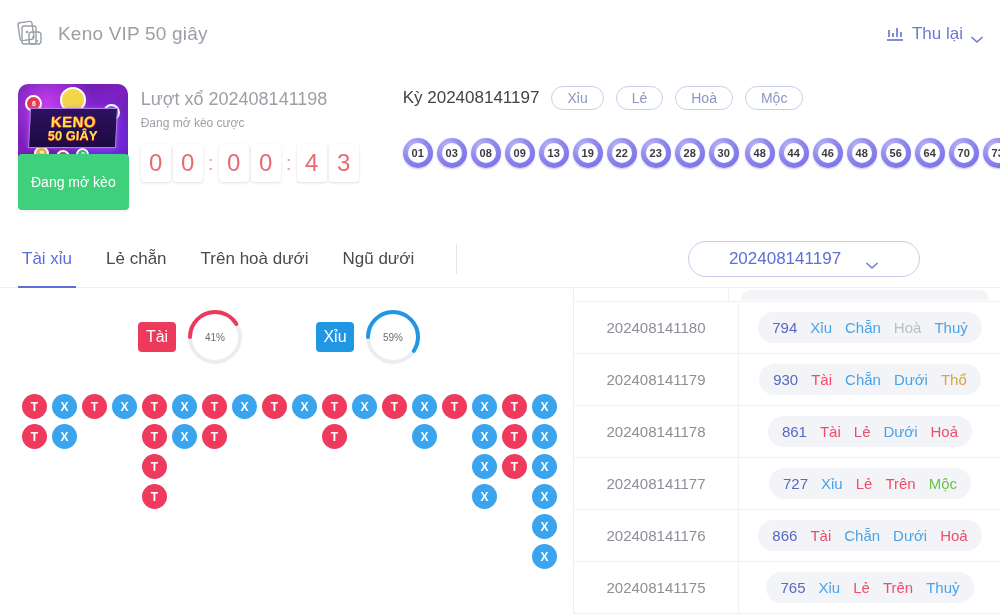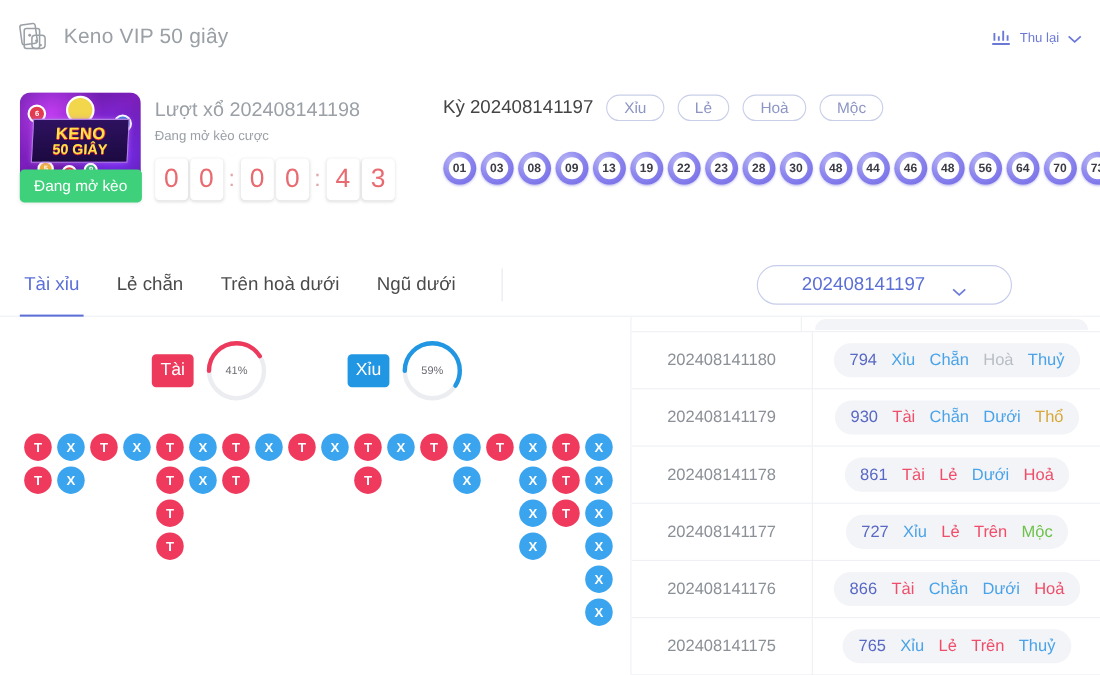--- a/index.html
+++ b/index.html
@@ -16,21 +16,21 @@
   .topbar {
     position: absolute; left: 0; top: 0; width: 1000px; height: 68px;
     background: #fff; border-bottom: 1px solid #eceef2;
     display: flex; align-items: center; padding: 0 16px;
   }
   .topbar-left { display: flex; align-items: center; gap: 12px; }
   .app-icon { width: 30px; height: 30px; color: #9aa0a6; }
   .app-title { font-size: 19px; color: #9aa0a6; letter-spacing: .2px; }
   .topbar-right {
     margin-left: auto; display: flex; align-items: center; gap: 7px;
-    color: #6b79d6; font-size: 12px; cursor: pointer;
+    color: #6b79d6; font-size: 17px; cursor: pointer;
   }
   .bar-icon { width: 20px; height: 18px; display: block; }
   .chev { width: 14px; height: 9px; display: block; }
 
   
   .band {
     position: absolute; left: 0; top: 56px; width: 1000px; height: 174px;
     background: #fff; display: flex; align-items: flex-start;
   }
   .brand-col {
@@ -62,21 +62,21 @@
     border: 1px solid #b07de0; transform: skewX(-3deg);
     display: flex; flex-direction: column; align-items: center; justify-content: center;
     box-shadow: 0 0 5px rgba(200,120,255,.5);
   }
   .logo .l1 { font-size: 15px; font-weight: bold; color: #ffe24a; letter-spacing: .5px;
     text-shadow: 0 1px 0 #d33, 1px 0 0 #d33; line-height: 15px; }
   .logo .l2 { font-size: 13px; font-weight: bold; color: #ffe24a;
     text-shadow: 0 1px 0 #d33; line-height: 14px; }
   .open-badge {
     margin-top: -12px; background: #3ed07b; color: #fff; font-size: 14px;
-    padding: 7px 13px; border-radius: 4px; white-space: nowrap;
+    padding: 20px 13px; border-radius: 4px; white-space: nowrap;
     position: relative; z-index: 3; box-shadow: 0 1px 3px rgba(0,0,0,.08);
   }
   .draw-col { padding: 33px 0 0 12px; }
   .draw-line1 { font-size: 18px; color: #9aa0a6; margin-bottom: 6px; }
   .draw-line2 { font-size: 12px; color: #9aa0a6; margin-bottom: 14px; }
   .timer { display: flex; align-items: center; gap: 2px; }
   .tcell {
     width: 30px; height: 38px; background: #fff; border-radius: 4px;
     box-shadow: 0 1px 3px rgba(0,0,0,.13);
     display: flex; align-items: center; justify-content: center;

